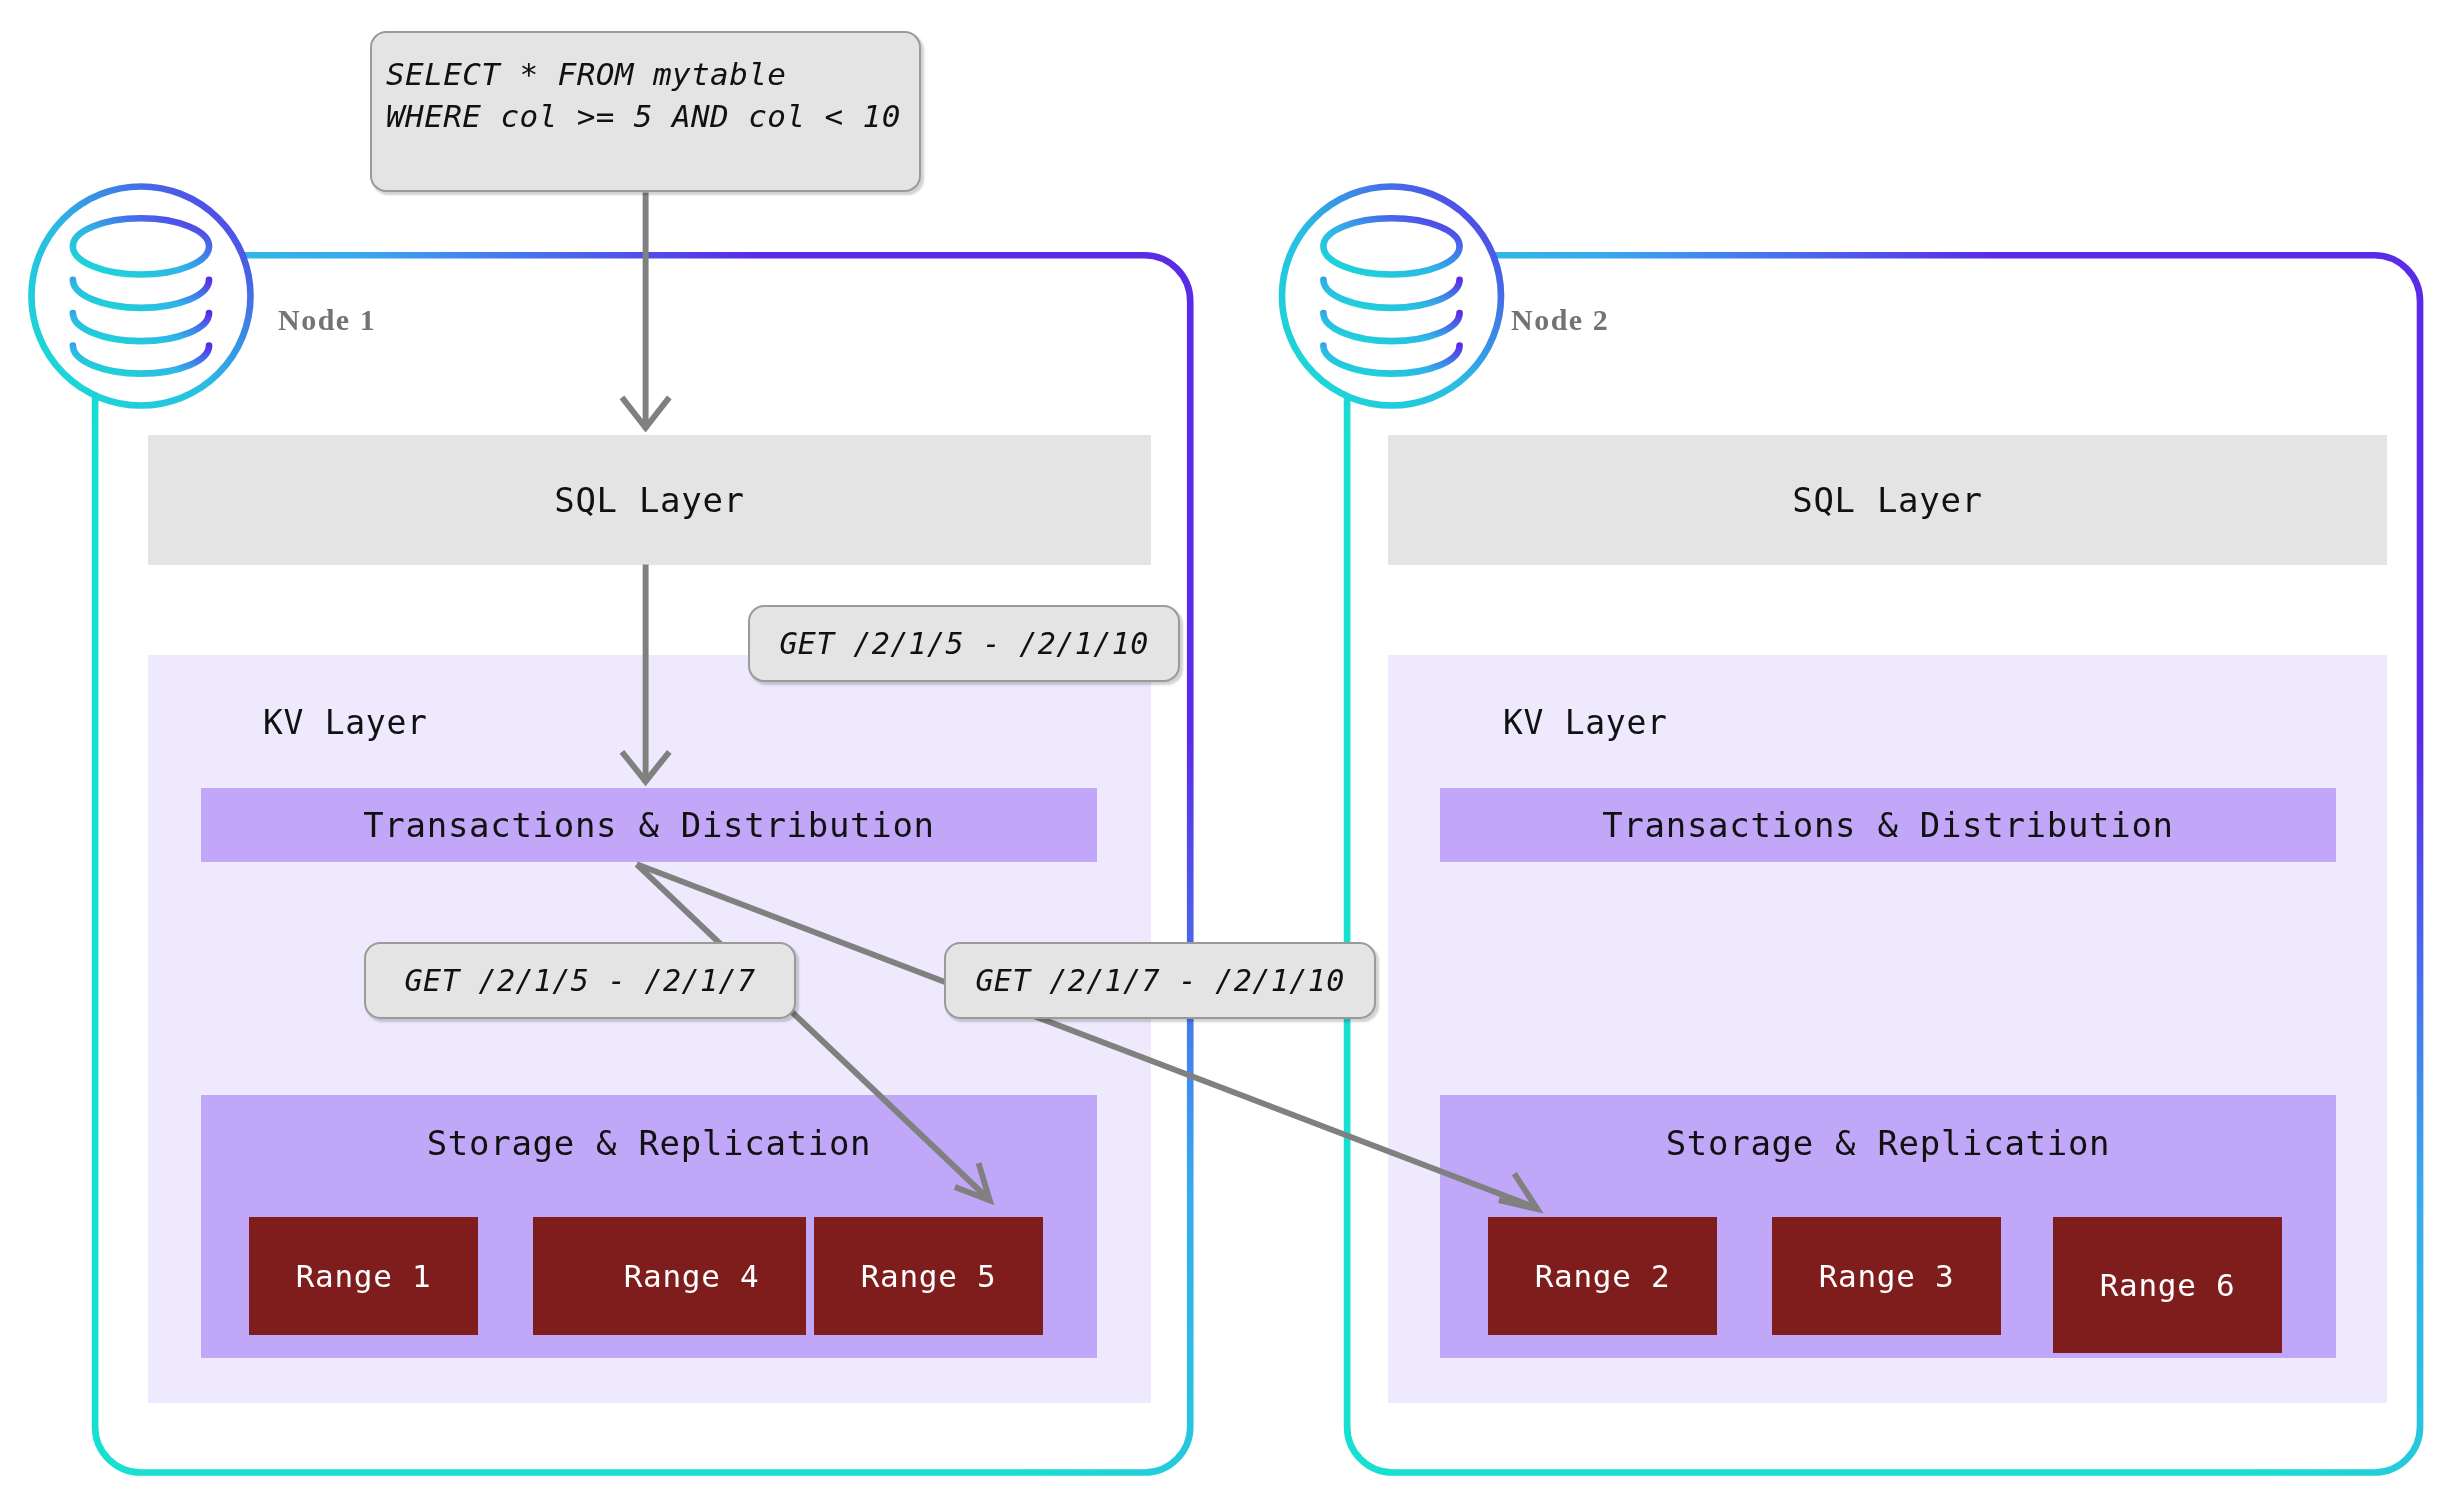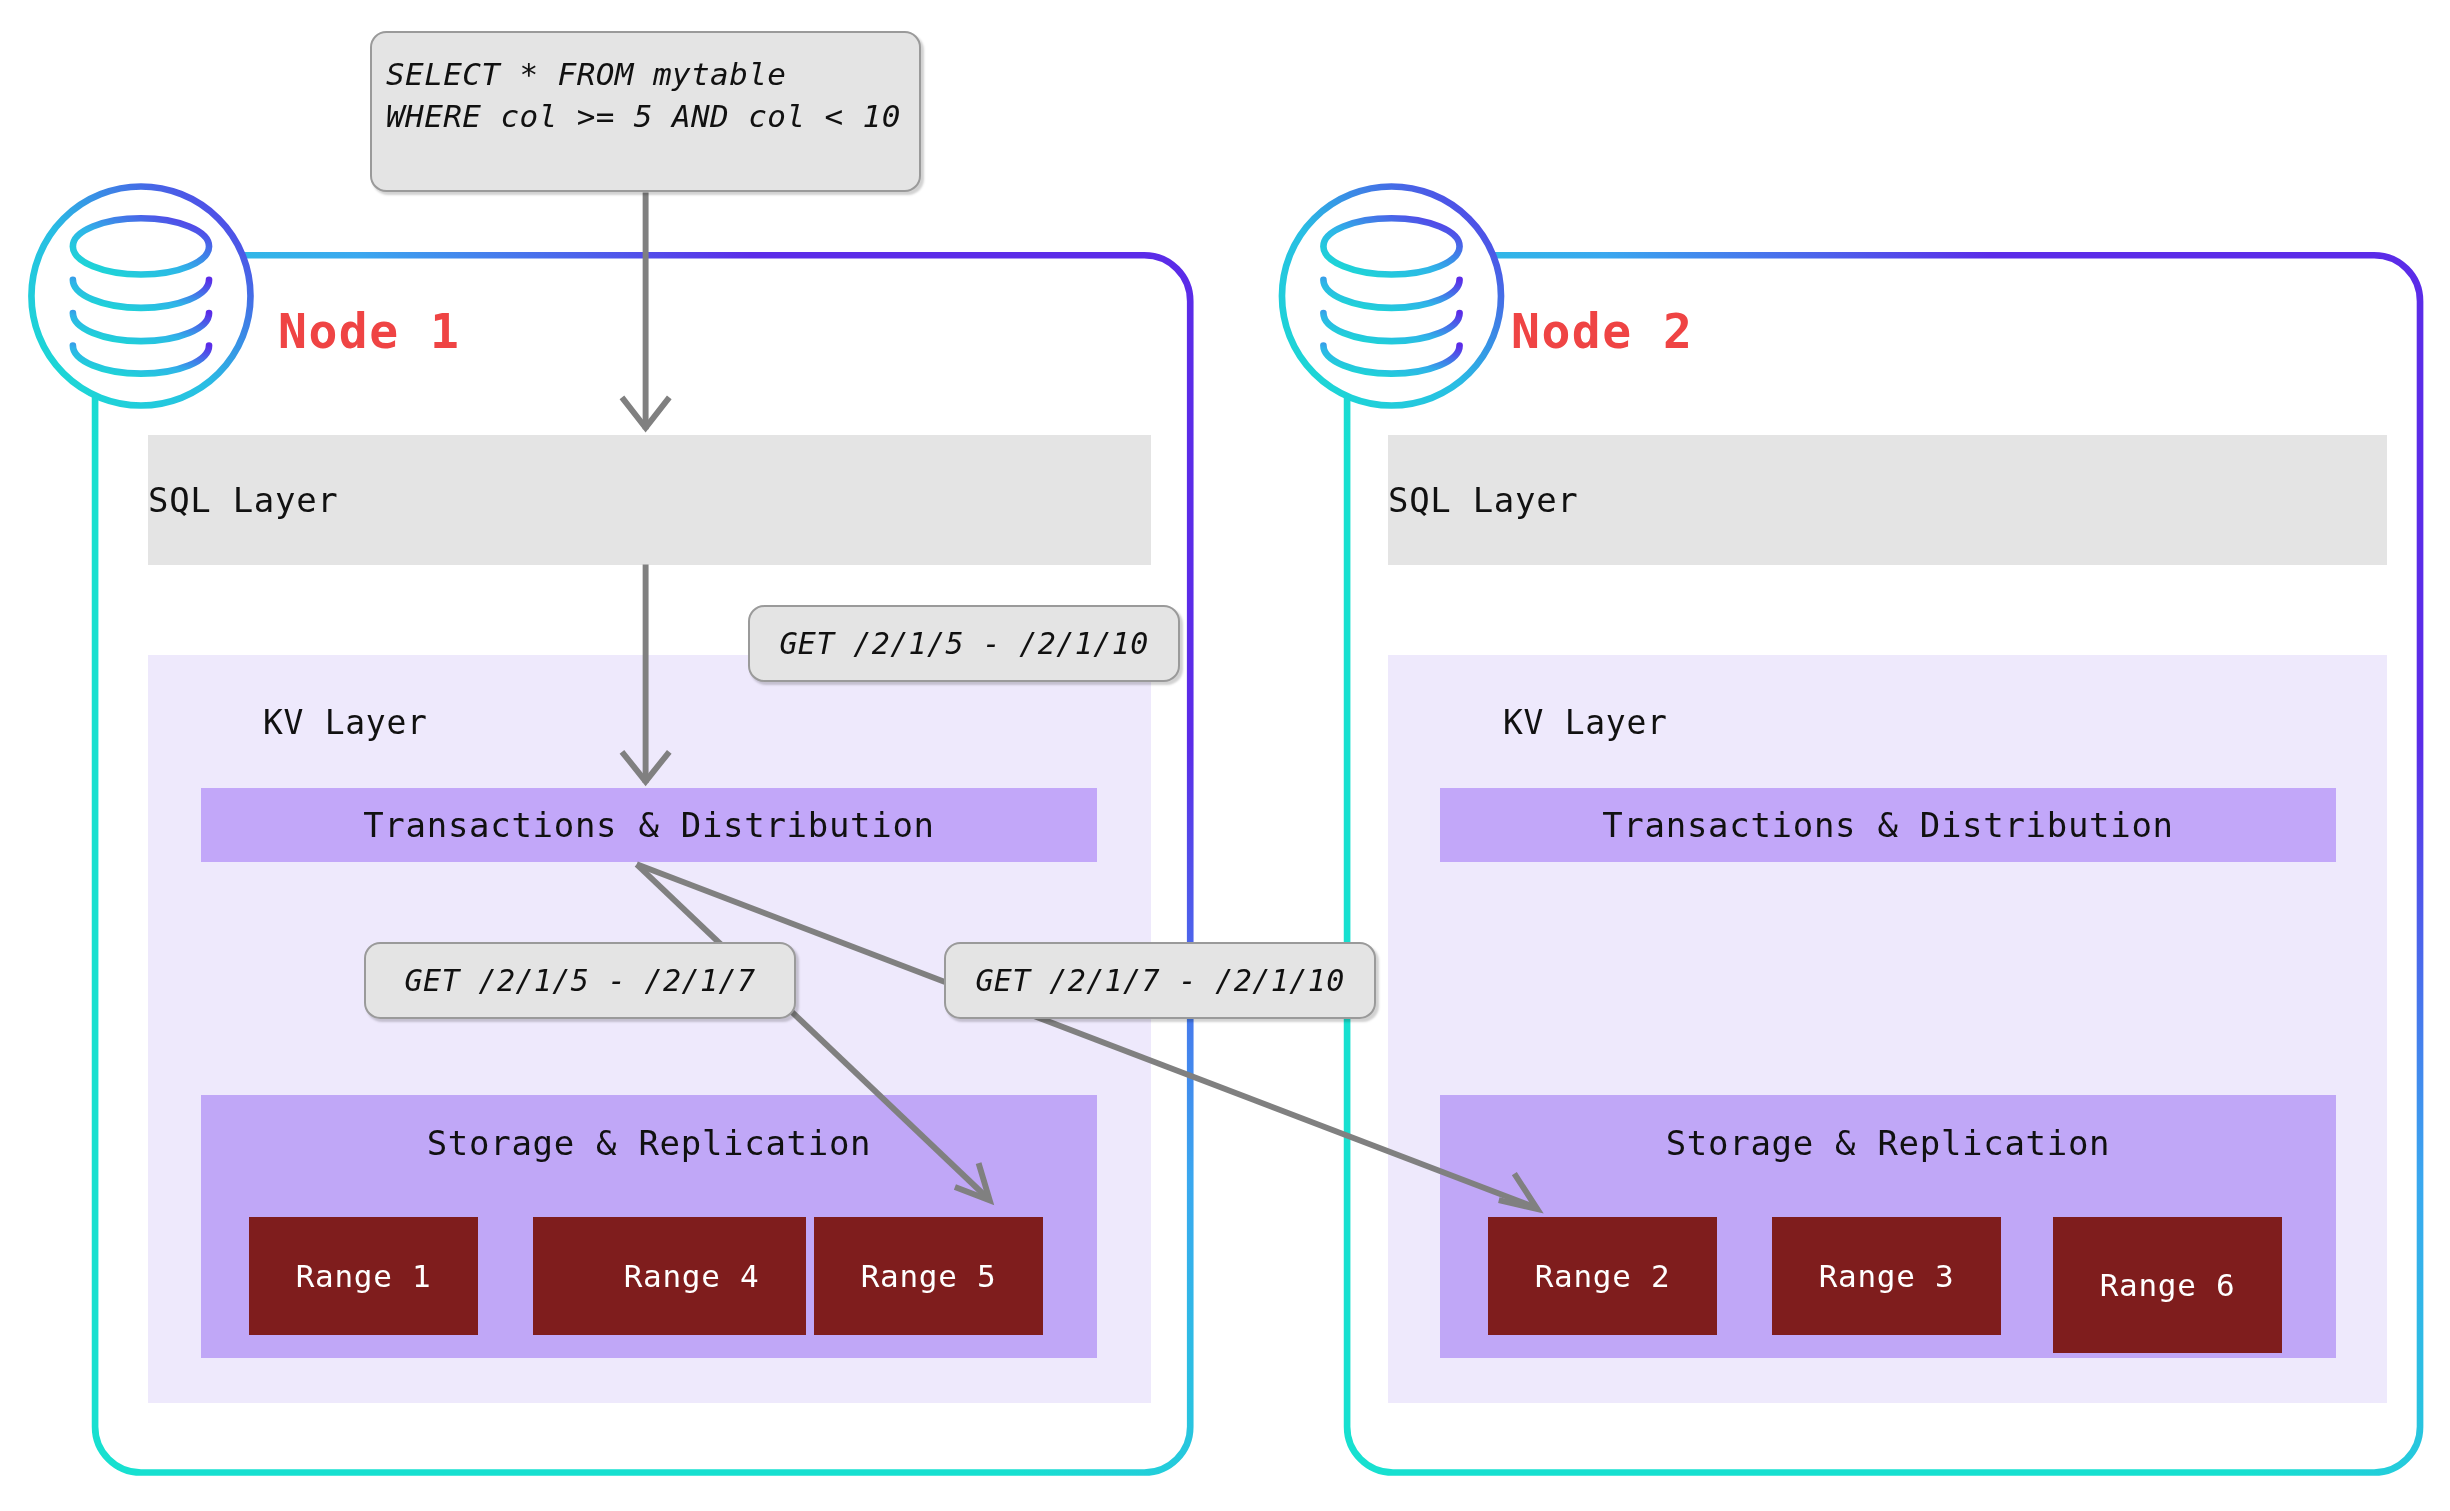--- a/index.html
+++ b/index.html
@@ -4,36 +4,36 @@
 <style>
   html,body{margin:0;padding:0;background:#ffffff;}
   body{width:2450px;height:1511px;position:relative;overflow:hidden;
        font-family:"DejaVu Sans Mono","Liberation Mono",monospace;}
   .stage{position:absolute;left:0;top:0;width:2450px;height:1511px;}
   svg.layer{position:absolute;left:0;top:0;width:2450px;height:1511px;overflow:visible;}
   .svg-back{z-index:1;}
   .svg-front{z-index:40;pointer-events:none;}
 
   
-  .sql-band{position:absolute;background:#e4e4e4;display:flex;align-items:center;justify-content:flex-start;z-index:6;}
+  .sql-band{position:absolute;background:#e4e4e4;display:flex;align-items:center;justify-content:center;z-index:6;}
   .sql-band span{font-size:34px;color:#111;letter-spacing:0.7px;}
 
   .kv-band{position:absolute;background:#eee9fc;z-index:5;}
   .kv-title{position:absolute;font-size:33px;color:#111;z-index:12;letter-spacing:0.7px;}
 
   .txn-bar{position:absolute;background:#c2a7f9;display:flex;align-items:center;justify-content:center;z-index:12;}
   .txn-bar span{font-size:34px;color:#111;letter-spacing:0.7px;}
 
   .storage-band{position:absolute;background:#c0a7f7;z-index:12;}
   .storage-title{position:absolute;width:100%;text-align:center;font-size:34px;color:#111;letter-spacing:0.7px;}
   .range-box{position:absolute;background:#7f1d1d;display:flex;align-items:center;justify-content:center;}
   .range-box span{font-size:31px;color:#ffffff;letter-spacing:0.7px;}
 
   
-  .node-title{position:absolute;font-size:48px;font-weight:bold;color:#ef4444;z-index:20;letter-spacing:1.5px;}
+  .node-title{position:absolute;font-size:30px;font-weight:bold;color:#737373;z-index:20;letter-spacing:1.5px;font-family:Liberation Serif, serif;}
 
   
   .badge{position:absolute;background:#e4e4e4;border:2.2px solid #9a9a9a;border-radius:16.3px;
          display:flex;align-items:center;justify-content:center;z-index:60;
          box-shadow:2.2px 3px 2.2px rgba(0,0,0,0.18);}
   .badge span{font-size:30px;font-style:italic;color:#111;letter-spacing:0.4px;white-space:nowrap;}
 
   .query-box{position:absolute;background:#e4e4e4;border:2.2px solid #9a9a9a;border-radius:16.3px;
              z-index:60;box-shadow:2.2px 3px 2.2px rgba(0,0,0,0.18);
              padding:21px 14px;box-sizing:border-box;}

